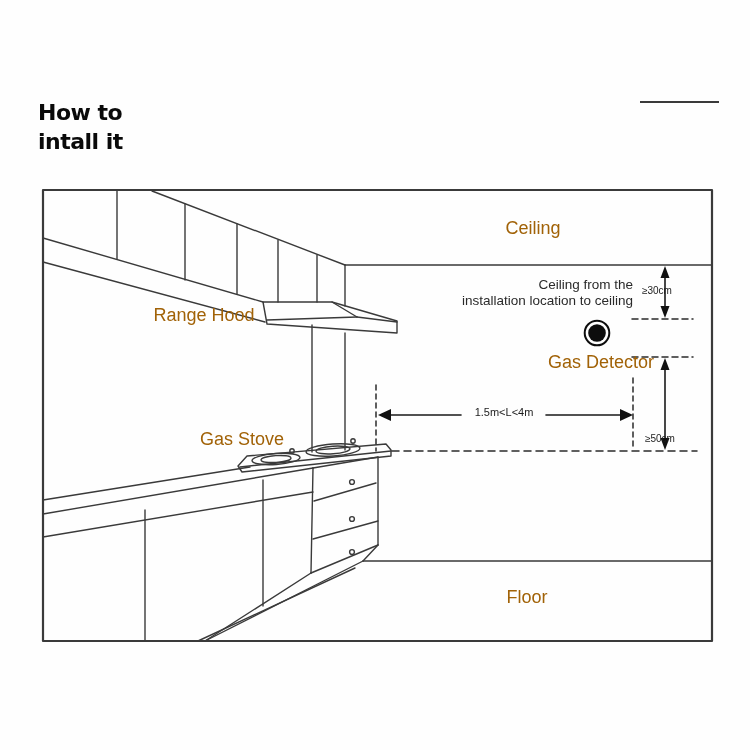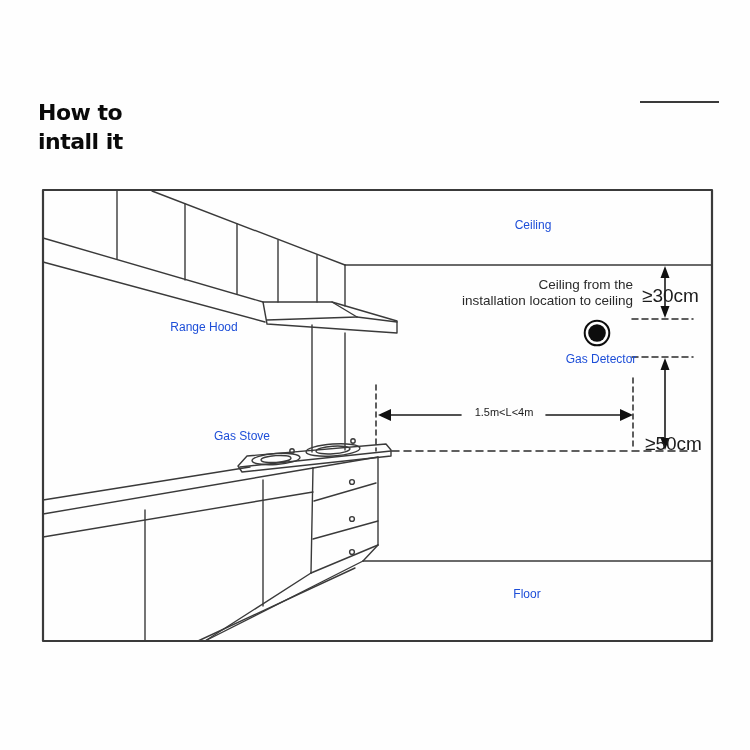--- a/index.html
+++ b/index.html
@@ -2,29 +2,29 @@
 <html><head>
 <meta charset="utf-8">
 <style>
   html,body{margin:0;padding:0;background:#ffffff;}
   #stage{position:relative;width:750px;height:750px;background:#fefefe;overflow:hidden;
          font-family:"Liberation Sans",sans-serif;color:#1f1f1f;}
   .abs{position:absolute;}
   #title{left:38px;top:98px;font-family:"DejaVu Sans","Liberation Sans",sans-serif;
          font-weight:700;font-size:22px;line-height:29px;color:#0a0a0a;letter-spacing:-0.5px;}
   #top-rule{left:640px;top:101px;width:79px;height:2px;background:#3a3a3a;}
-  .lbl{font-size:12px;color:#1d4ed8;white-space:nowrap;}
+  .lbl{font-size:18px;color:#a16207;white-space:nowrap;}
   .lbl-center{transform:translateX(-50%);}
   #lbl-ceiling{left:533px;top:218px;}
-  #lbl-range-hood{left:204px;top:320px;text-align:right;}
+  #lbl-range-hood{left:204px;top:305px;text-align:right;}
   #lbl-gas-stove{left:242px;top:429px;text-align:center;}
   #lbl-gas-detector{left:561px;top:352px;margin-left:40px;}
   #lbl-floor{left:527px;top:587px;}
   #note{right:117px;top:277px;text-align:right;font-size:13.5px;line-height:15.5px;color:#2a2a2a;}
-  .dim{font-size:19px;color:#1c1c1c;white-space:nowrap;}
+  .dim{font-size:10px;color:#1c1c1c;white-space:nowrap;}
   #dim-30{left:642px;top:285px;}
   #dim-50{left:645px;top:398px;margin-top:35px;}
   #dim-L{left:504px;top:406px;transform:translateX(-50%);font-size:11px;}
   svg{position:absolute;left:0;top:0;}
 </style>
 </head>
 <body>
 
 <div id="stage">
 

